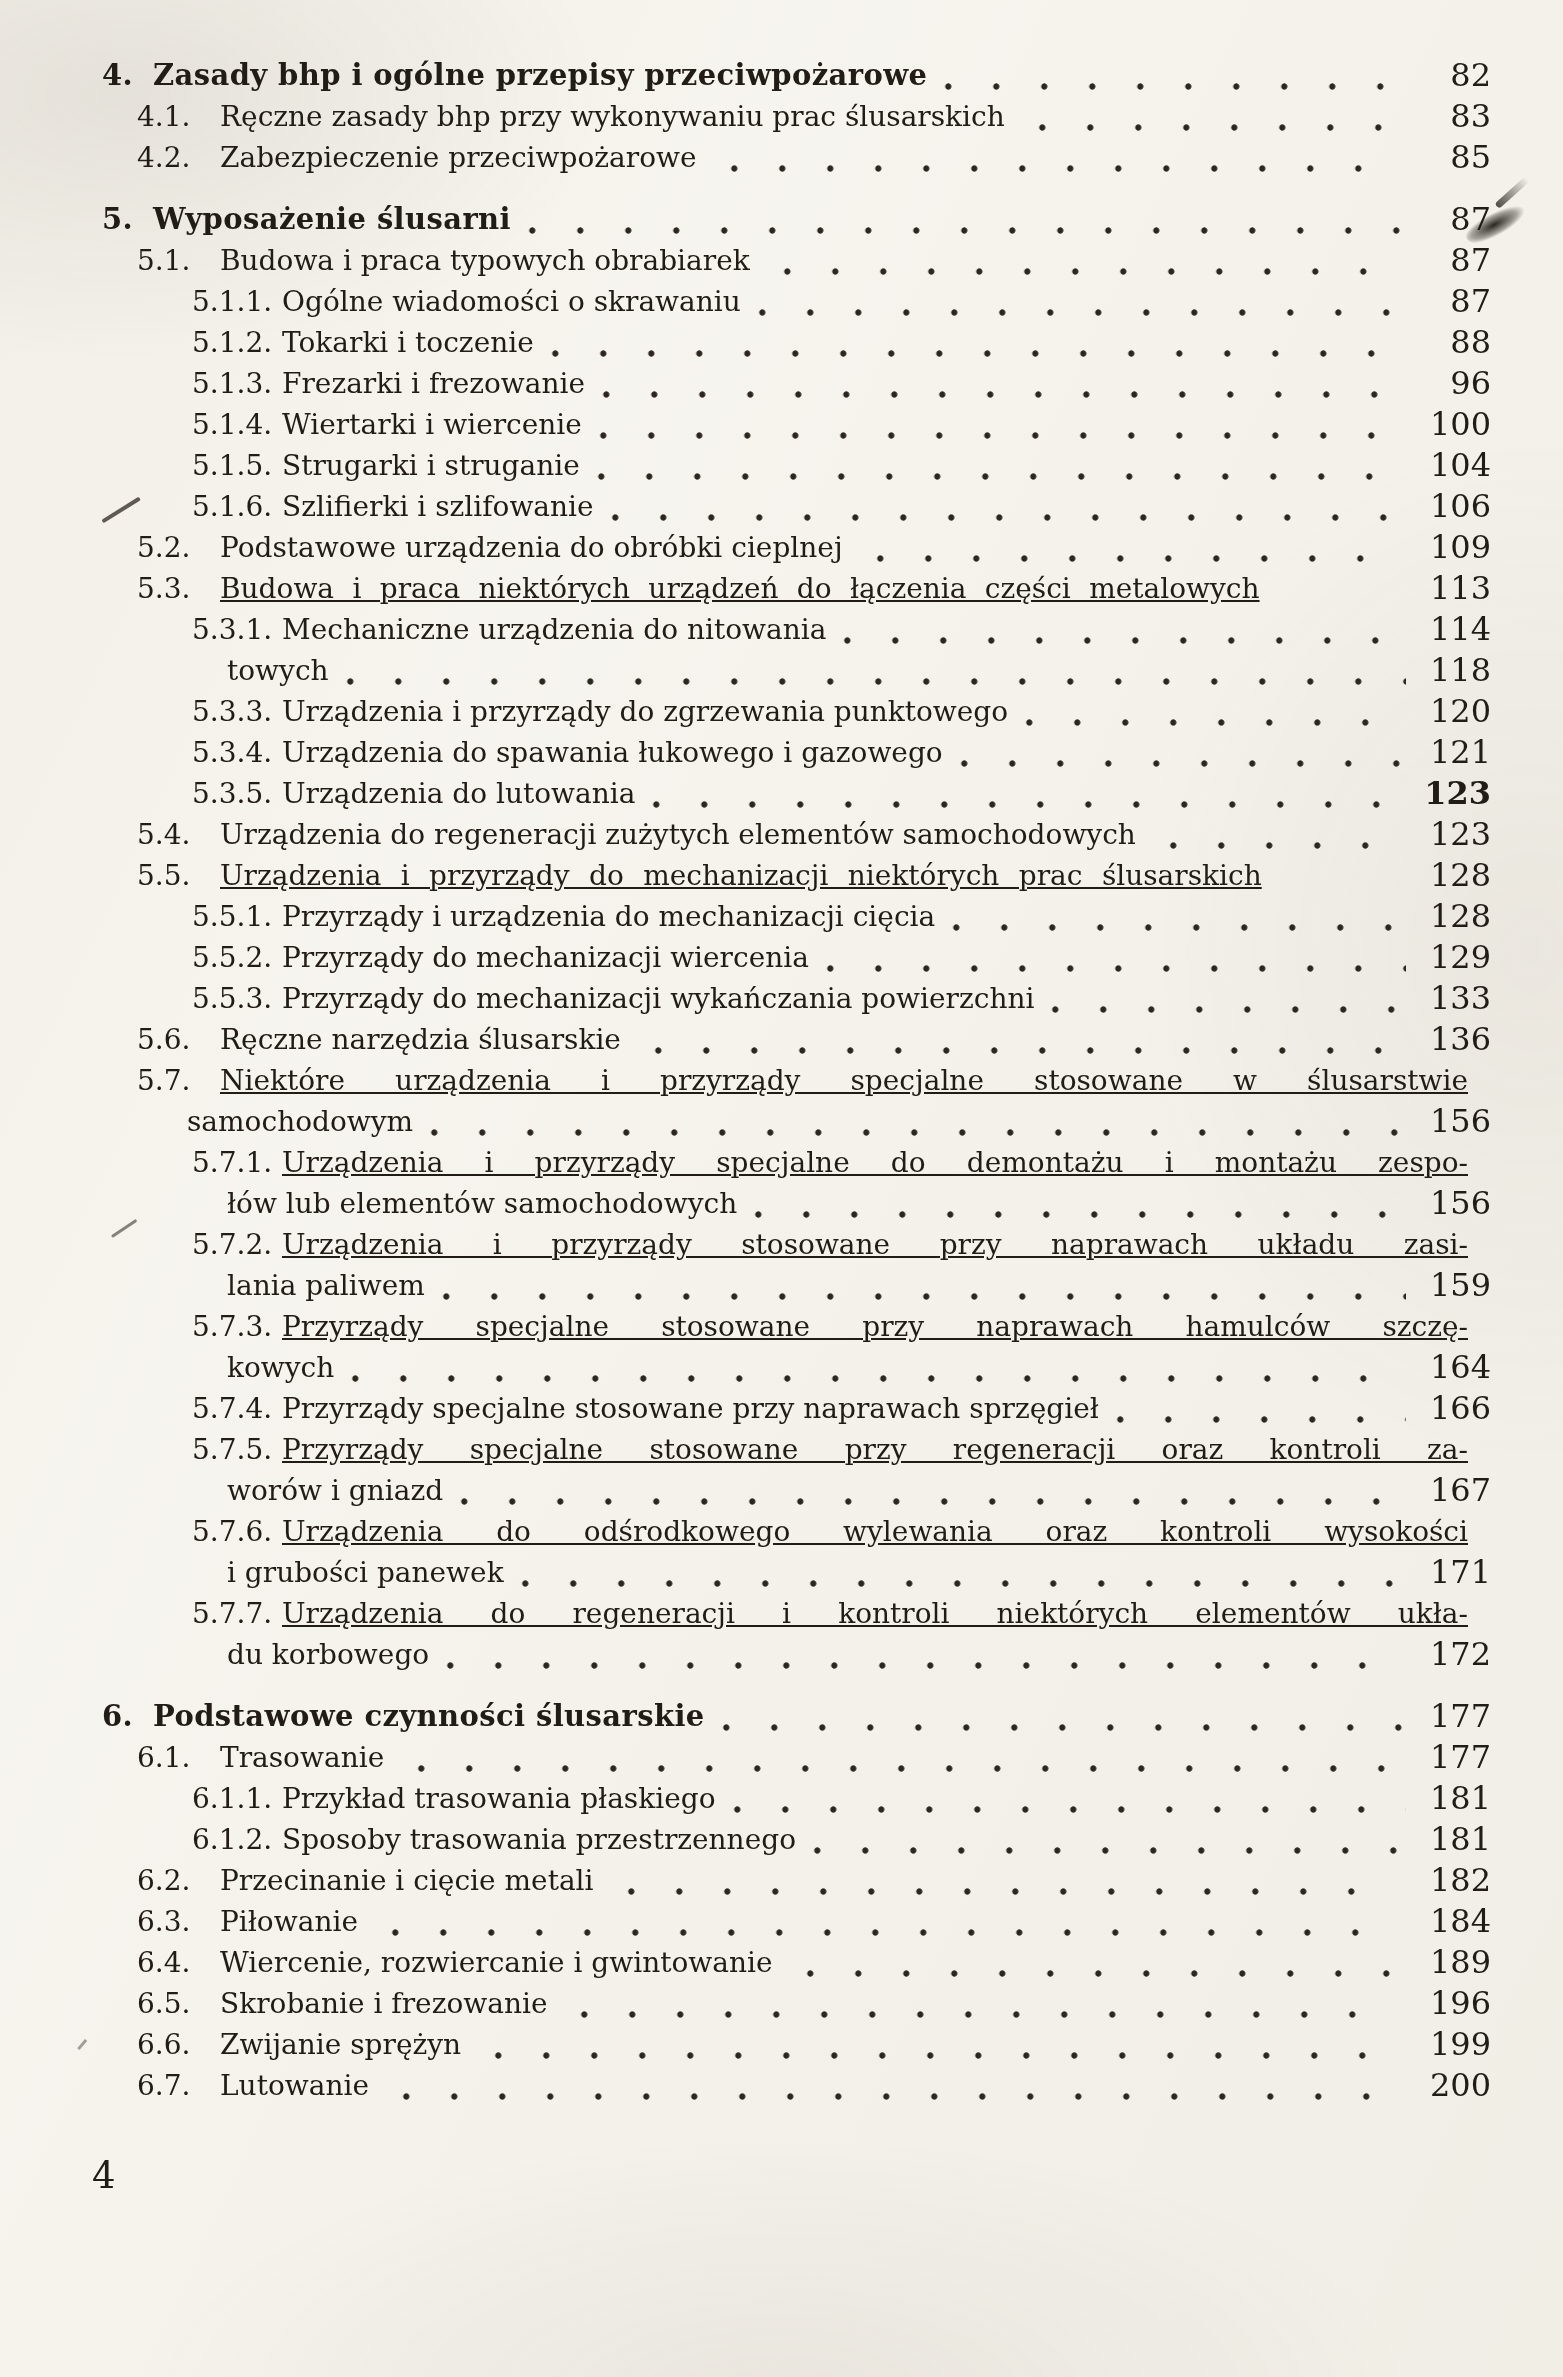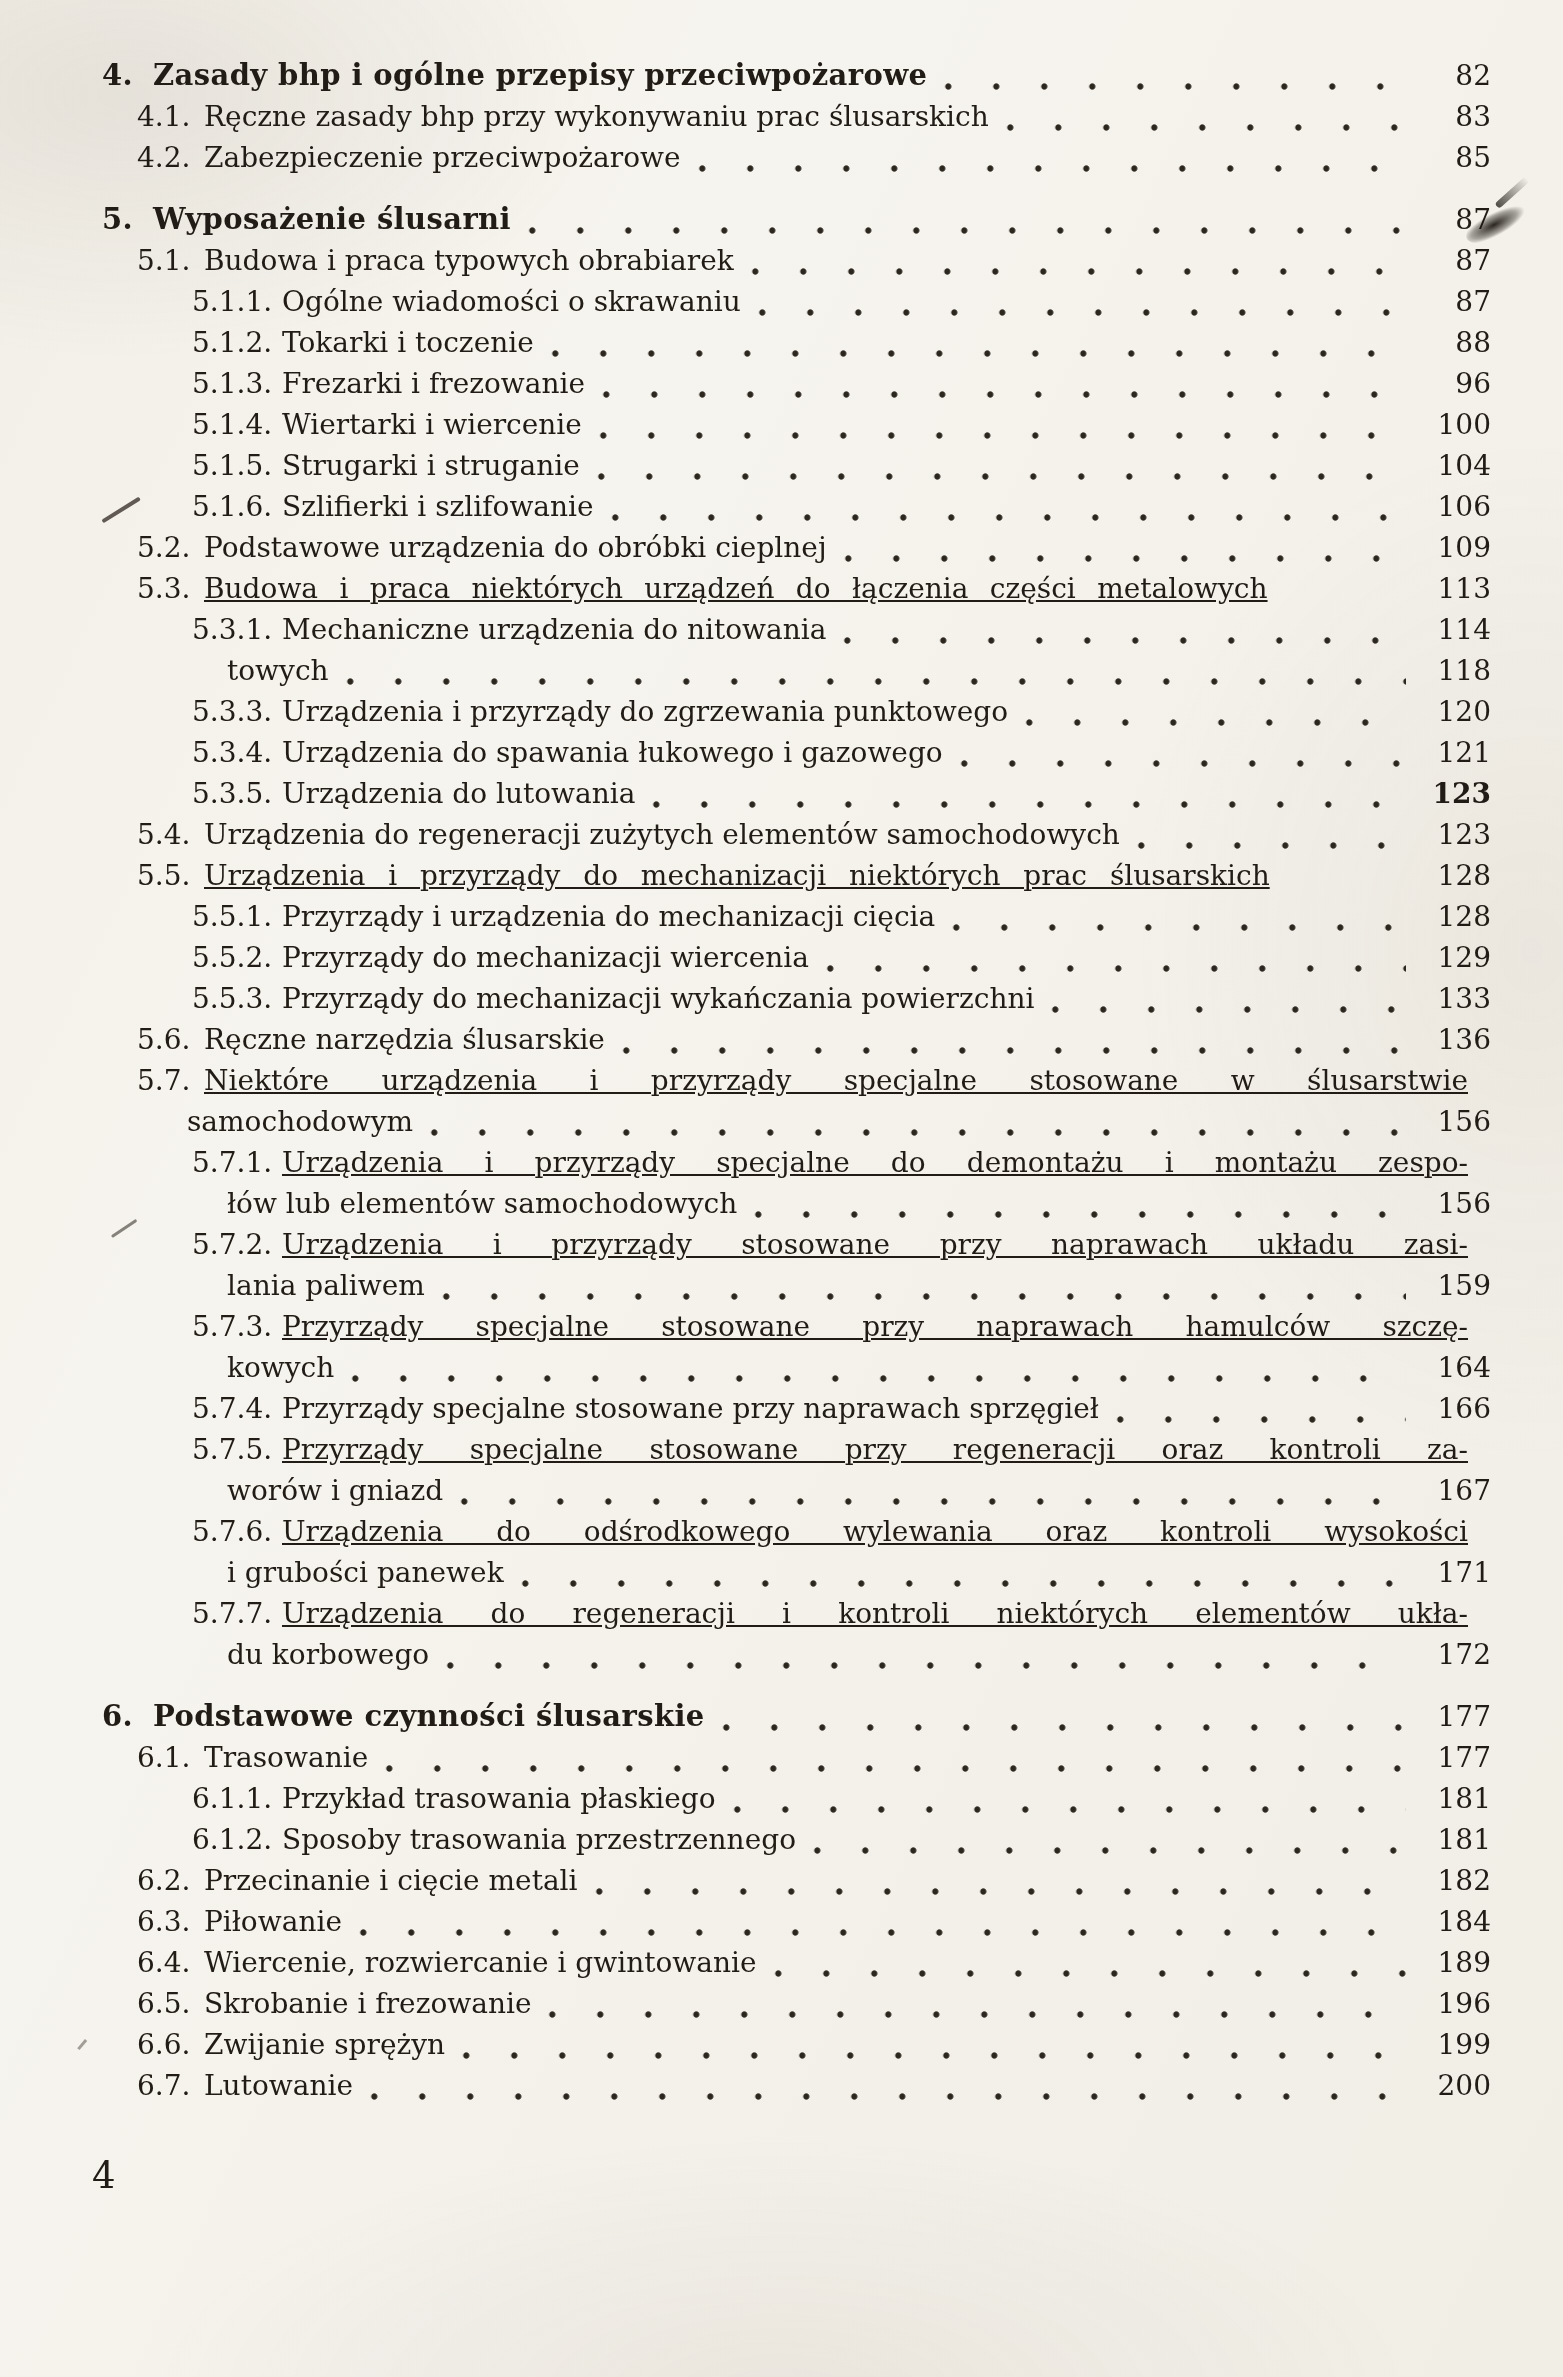--- a/index.html
+++ b/index.html
@@ -20,41 +20,41 @@
   }
   .row{
     display:flex;
     height:41px;
     line-height:41px;
     font-size:28px;
     white-space:nowrap;
   }
   .row .num{flex:0 0 auto;}
   .row.l1 .num{width:51px;}
-  .row.l2{padding-left:35px;}
+  .row.l2{padding-left:35px;gap:16px;}
   .row.l2 .num{width:67px;}
   .row.l3{padding-left:90px;}
   .row.l3 .num{width:90px;}
   .row.c2{padding-left:85px;justify-content:center;}
   .row.c3{padding-left:125px;}
   .row.headrow{font-weight:bold;font-size:29px;letter-spacing:0.4px;}
   .row.headrow .page{font-weight:normal;letter-spacing:0;}
   .row.gap{margin-top:21px;}
   .text{flex:0 1 auto;}
   .fill{flex:1 1 auto;text-align-last:justify;margin-right:23px;text-decoration:underline;}
   .lead{
     flex:1 1 auto;
     margin:0 8.8px 0 16px;
     background-image:radial-gradient(circle at 3.5px 5.3px, #2b261e 2.6px, rgba(0,0,0,0) 3.5px);
     background-size:48px 10.6px;
     background-repeat:repeat-x;
     background-position:1.8px 26.4px;
   }
   .lead.nodots{background-image:none;}
-  .page{flex:0 0 76px;text-align:right;font-size:28px;}
+  .page{flex:0 0 76px;text-align:right;font-size:32px;}
   .page.pbold{font-weight:bold;}
   .footer-num{
     position:absolute;left:92px;top:2155px;
     font-size:37px;line-height:41px;color:#211c15;
   }
   
   .smudge{
     position:absolute;left:1462px;top:205px;width:76px;height:30px;
     background:radial-gradient(ellipse 60% 50% at 40% 55%, rgba(25,20,14,0.92), rgba(25,20,14,0.35) 55%, rgba(0,0,0,0) 75%);
     transform:rotate(-28deg);

